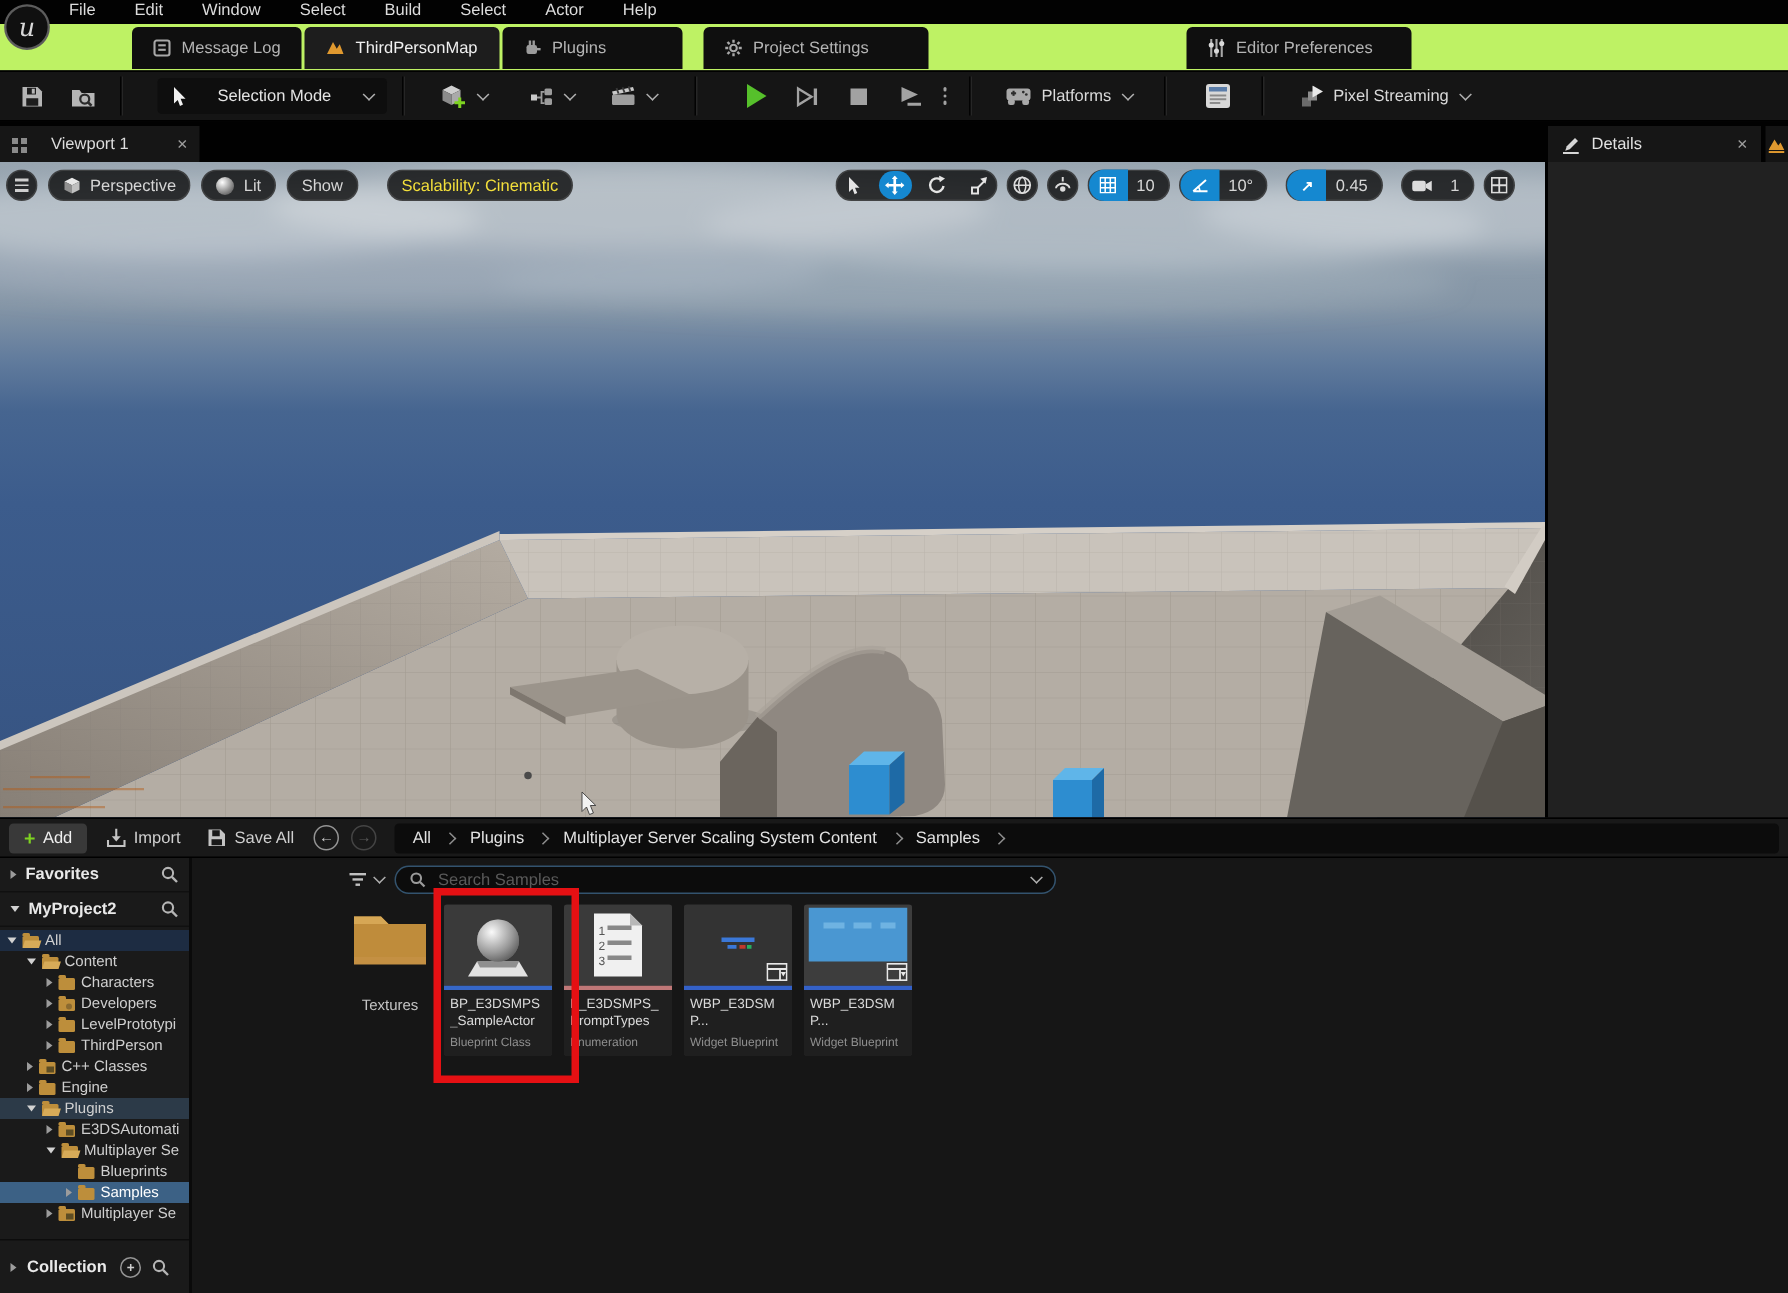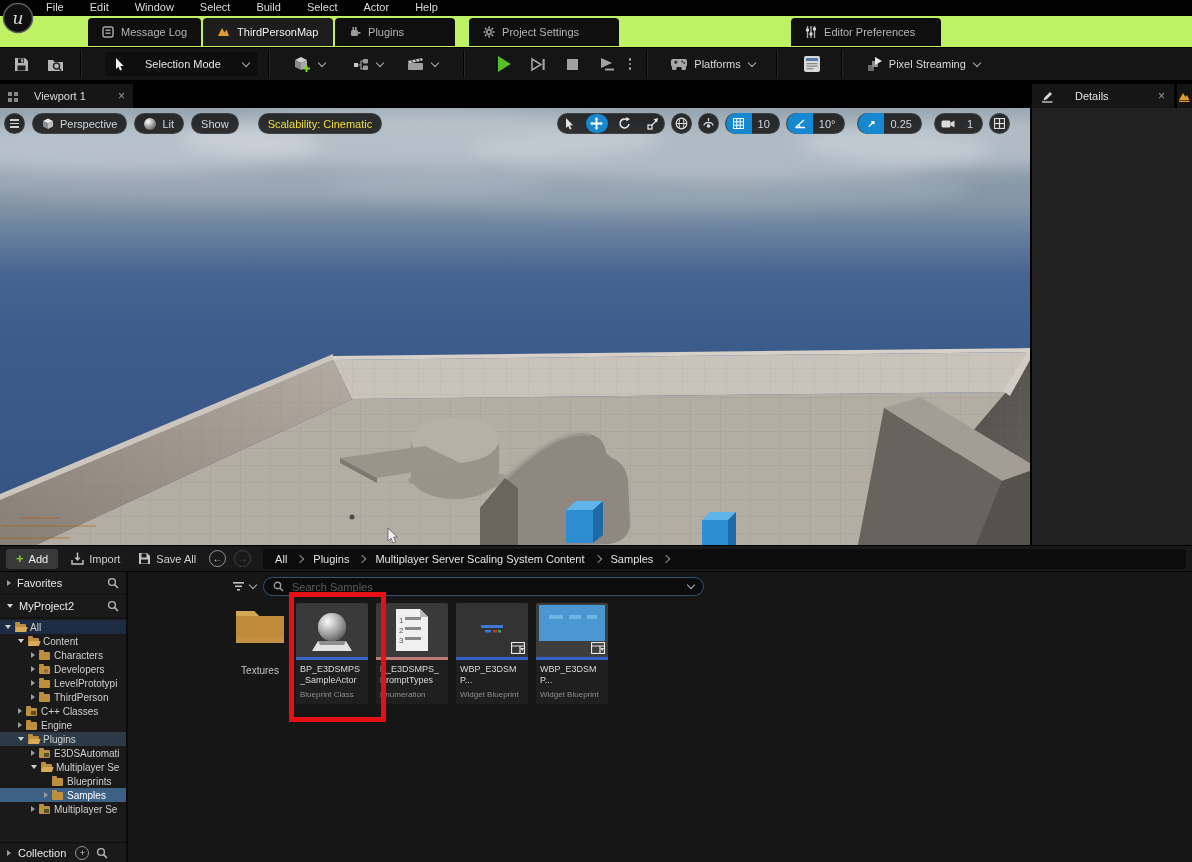--- a/index.html
+++ b/index.html
@@ -27,21 +27,21 @@
 .chev{width:5px;height:5px;border-right:1.5px solid #b0b0b0;border-bottom:1.5px solid #b0b0b0;transform:rotate(45deg);margin-left:2px;margin-top:-3px}
 .play-tri{width:0;height:0;border-left:13px solid #56c02b;border-top:8px solid transparent;border-bottom:8px solid transparent}
 .stopsq{width:11px;height:11px;background:#a2a2a2}
 .vdots{display:flex;flex-direction:column;gap:2px;padding:0 3px}
 .vdots i{width:2.5px;height:2.5px;border-radius:50%;background:#a2a2a2}
 
 #dockstrip{position:absolute;left:0;top:81px;width:1192px;height:27px;background:#010101}
 .vptab{position:absolute;left:0;top:3px;width:133px;height:24px;background:#161616;display:flex;align-items:center;gap:17px;padding:0 8px;box-sizing:border-box;font-size:11px;color:#dcdcdc}
 .sq4{width:4px;height:4px;background:#8a8a8a;box-shadow:6px 0 #8a8a8a,0 6px #8a8a8a,6px 6px #8a8a8a;margin:-5px 5px 0 0}
 .xg{margin-left:auto;color:#9c9c9c;font-size:12px;line-height:1}
-.detailstab{position:absolute;left:1032px;top:3px;width:142px;height:24px;background:#161616;display:flex;align-items:center;gap:21px;padding:0 9px;box-sizing:border-box;font-size:11px;color:#e2e2e2}
+.detailstab{position:absolute;left:1032px;top:3px;width:142px;height:24px;background:#161616;display:flex;align-items:center;gap:7px;padding:0 9px;box-sizing:border-box;font-size:11px;color:#e2e2e2}
 .minitab{position:absolute;left:1177px;top:3px;width:15px;height:24px;background:#141414;display:flex;align-items:center;justify-content:center}
 
 #viewport{position:absolute;left:0;top:108px;width:1030px;height:437px;overflow:hidden;background:#3a5a89}
 #scene{position:absolute;left:0;top:0}
 .vo-left{position:absolute;top:5px;left:4px;display:flex;align-items:center;gap:7px}
 .vo-right{position:absolute;top:5px;right:20px;display:flex;align-items:center;gap:6px}
 .pill{height:21px;border-radius:11px;background:rgba(8,8,8,.8);border:1px solid rgba(110,110,110,.35);display:flex;align-items:center;padding:0 9px;font-size:11px;color:#d6d6d6;gap:6px;box-sizing:border-box;white-space:nowrap}
 .pill.nopad{padding:0;overflow:hidden}
 .cell{width:22px;height:100%;display:flex;align-items:center;justify-content:center}
 .cell.active{background:#1588d0;border-radius:10px}
@@ -59,37 +59,37 @@
 .addbtn{background:#393939;border-radius:3px;height:20px;padding:0 10px;display:flex;gap:5px;align-items:center;color:#f0f0f0}
 .plus{color:#7ed321;font-weight:bold;font-size:13px;line-height:1}
 .hbtn{display:flex;gap:5px;align-items:center;color:#cfcfcf;padding:0 5px}
 .circ{width:17px;height:17px;border:1.4px solid #949494;border-radius:50%;color:#cccccc;font-size:10px;display:flex;align-items:center;justify-content:center;box-sizing:border-box}
 .circ.dim{opacity:.35}
 .crumbbar{flex:1;height:20px;background:#0c0c0c;border-radius:3px;display:flex;align-items:center;padding:0 12px;gap:10px;color:#e3e3e3;margin-left:4px}
 .csep{width:5px;height:5px;border-right:1.8px solid #8f8f8f;border-top:1.8px solid #8f8f8f;transform:rotate(45deg);flex:0 0 auto}
 
 #cbbody{position:absolute;left:0;top:572px;width:1192px;height:290px;background:#161616}
 #sources{position:absolute;left:0;top:0;width:128px;height:100%;background:#1a1a1a;border-right:2px solid #0a0a0a;box-sizing:border-box;overflow:hidden}
-.srow{height:22px;display:flex;align-items:center;padding:0 7px;gap:6px;color:#e9e9e9;font-weight:normal;font-size:11px;border-bottom:1px solid #101010}
+.srow{height:22px;display:flex;align-items:center;padding:0 7px;gap:6px;color:#e9e9e9;font-weight:bold;font-size:11px;border-bottom:1px solid #101010}
 .srow .magright{margin-left:auto}
 .tree{padding-top:2px}
 .trow{display:flex;align-items:center;gap:4px;height:14px;color:#cfcfcf;font-size:10px;white-space:nowrap;overflow:hidden}
 .t0{padding-left:5px}.t1{padding-left:18px}.t2{padding-left:31px}.t3{padding-left:44px}
 .sel-navy{background:#1d2c42}
 .sel-gray{background:#2c3a48}
 .sel-blue{background:#3c6185;color:#fff}
 .tri-r{width:0;height:0;border-left:4px solid #9c9c9c;border-top:3.5px solid transparent;border-bottom:3.5px solid transparent;flex:0 0 auto}
 .tri-d{width:0;height:0;border-top:4px solid #d2d2d2;border-left:3.5px solid transparent;border-right:3.5px solid transparent;flex:0 0 auto}
 .tri-h{visibility:hidden}
 .fld{width:11px;height:8px;background:#bd8e3b;border-radius:1px;position:relative;flex:0 0 auto;margin-top:1px}
 .fld::before{content:"";position:absolute;top:-2px;left:0;width:5px;height:2px;background:#bd8e3b;border-radius:1px 1px 0 0}
 .fld.open::after{content:"";position:absolute;left:0;bottom:0;width:11px;height:5px;background:#d7ab58;transform:skewX(-18deg);transform-origin:bottom left}
 .fld.cpp::after{content:"";position:absolute;right:1px;bottom:1px;width:5px;height:4px;background:#5d4d24}
 .fld.dev::after{content:"";position:absolute;right:2px;bottom:1px;width:4px;height:4px;background:#8a6a30;border-radius:50%}
-.collection{position:absolute;bottom:0;left:0;width:100%;height:20px;display:flex;align-items:center;gap:7px;padding:0 7px;box-sizing:border-box;background:#1a1a1a;border-top:1px solid #0c0c0c;font-weight:normal;font-size:11px;color:#e9e9e9}
+.collection{position:absolute;bottom:0;left:0;width:100%;height:36px;display:flex;align-items:center;gap:7px;padding:0 7px;box-sizing:border-box;background:#1a1a1a;border-top:1px solid #0c0c0c;font-weight:bold;font-size:11px;color:#e9e9e9}
 #filtercol{position:absolute;left:130px;top:0;width:96px;height:100%;border-right:2px solid #0a0a0a;box-sizing:border-box;padding:7px 9px}
 .ftitle{font-size:11px;font-weight:bold;color:#e2e2e2;margin-bottom:9px}
 .fpill{width:72px;height:17px;border:1px solid #3a3a3a;border-radius:3px;background:#232323;color:#6f6f6f;font-size:10px;display:flex;align-items:center;margin-bottom:8px;overflow:hidden;white-space:nowrap;box-sizing:border-box}
 .fpill i{width:4px;height:100%;background:#101010;margin-right:5px;flex:0 0 auto}
 #assetcol{position:absolute;left:228px;top:0;right:0;height:100%;padding:5px 0 0 4px;box-sizing:border-box}
 .searchrow{display:flex;align-items:center;gap:7px;width:472px}
 .searchbox{flex:1;height:19px;border:1px solid #33536e;background:#0c0c0c;border-radius:10px;display:flex;align-items:center;padding:0 9px;gap:6px;box-sizing:border-box}
 .searchbox input{flex:1;background:transparent;border:none;outline:none;color:#cfcfcf;font-size:11px;font-family:"Liberation Sans",sans-serif}
 .searchbox input::placeholder{color:#5a5a5a}
 .tiles{display:flex;gap:8px;margin-top:7px;align-items:flex-start}
@@ -520,21 +520,21 @@
         <span class="chip">
             <svg width="12" height="11">
               <path d="M1.5 9.5L10 2M1.5 9.5H11" fill="none" stroke="#fff" stroke-width="1.3"></path>
               <path d="M6 9.5A4.8 4.8 0 0 0 4.6 6.3" fill="none" stroke="#fff" stroke-width="1.1"></path>
             </svg>
           </span>
         <span>10°</span>
       </div>
       <div class="pill valpill" style="margin-left:6px">
         <span class="chip">↗</span>
-        <span>0.25</span>
+        <span>0.45</span>
       </div>
       <div class="pill valpill" style="margin-left:6px">
         <span class="chip" style="background:transparent">
             <svg width="14" height="10">
               <rect x="0.5" y="1.5" width="9" height="7" rx="1.5" fill="#dcdcdc"></rect>
               <polygon points="9.5,3.8 13.5,1.5 13.5,8.5 9.5,6.2" fill="#dcdcdc"></polygon>
             </svg>
           </span>
         <span>1</span>
       </div>

